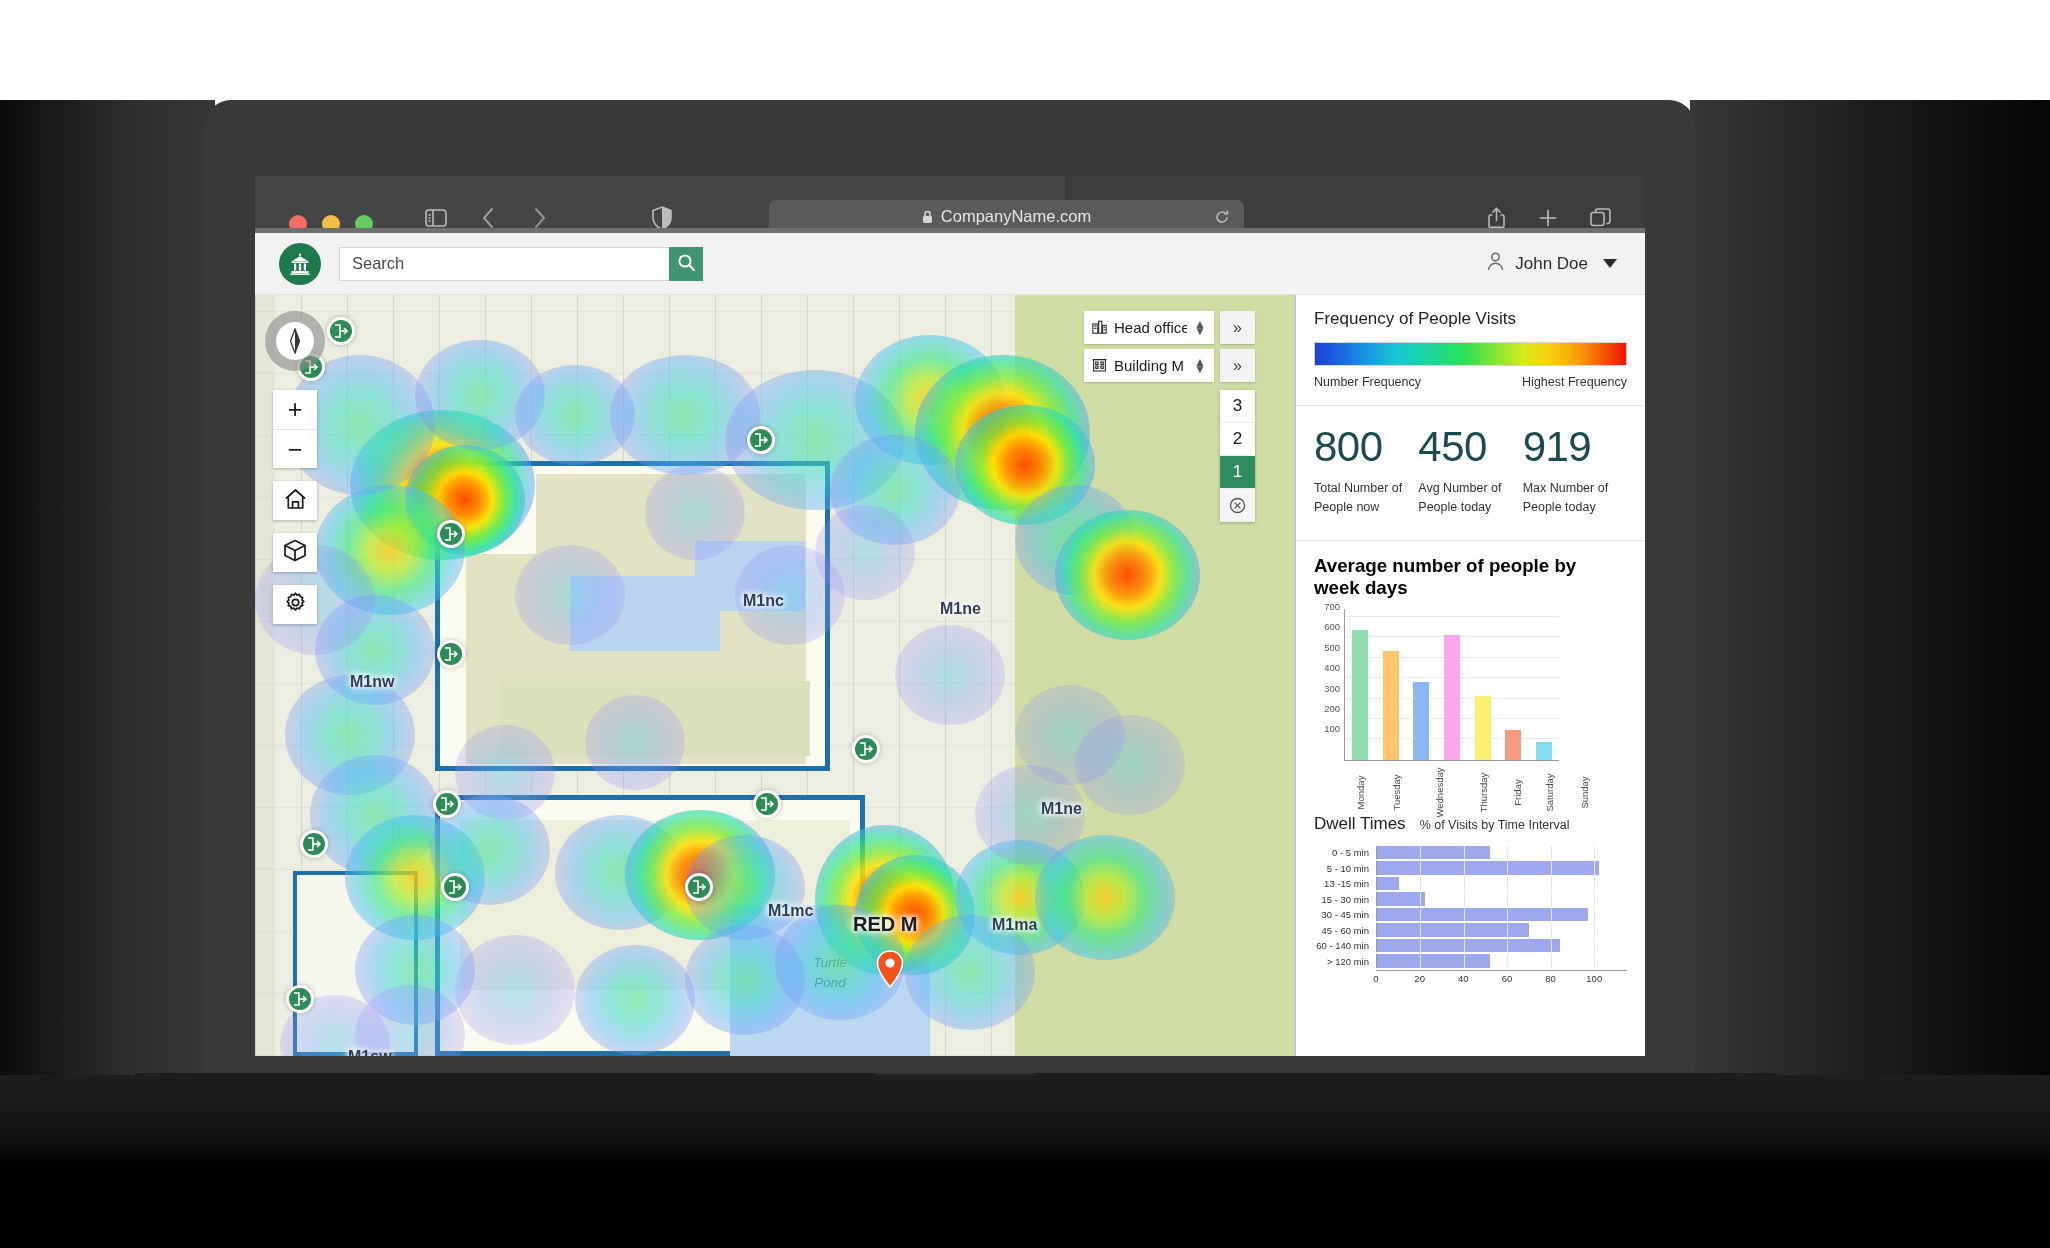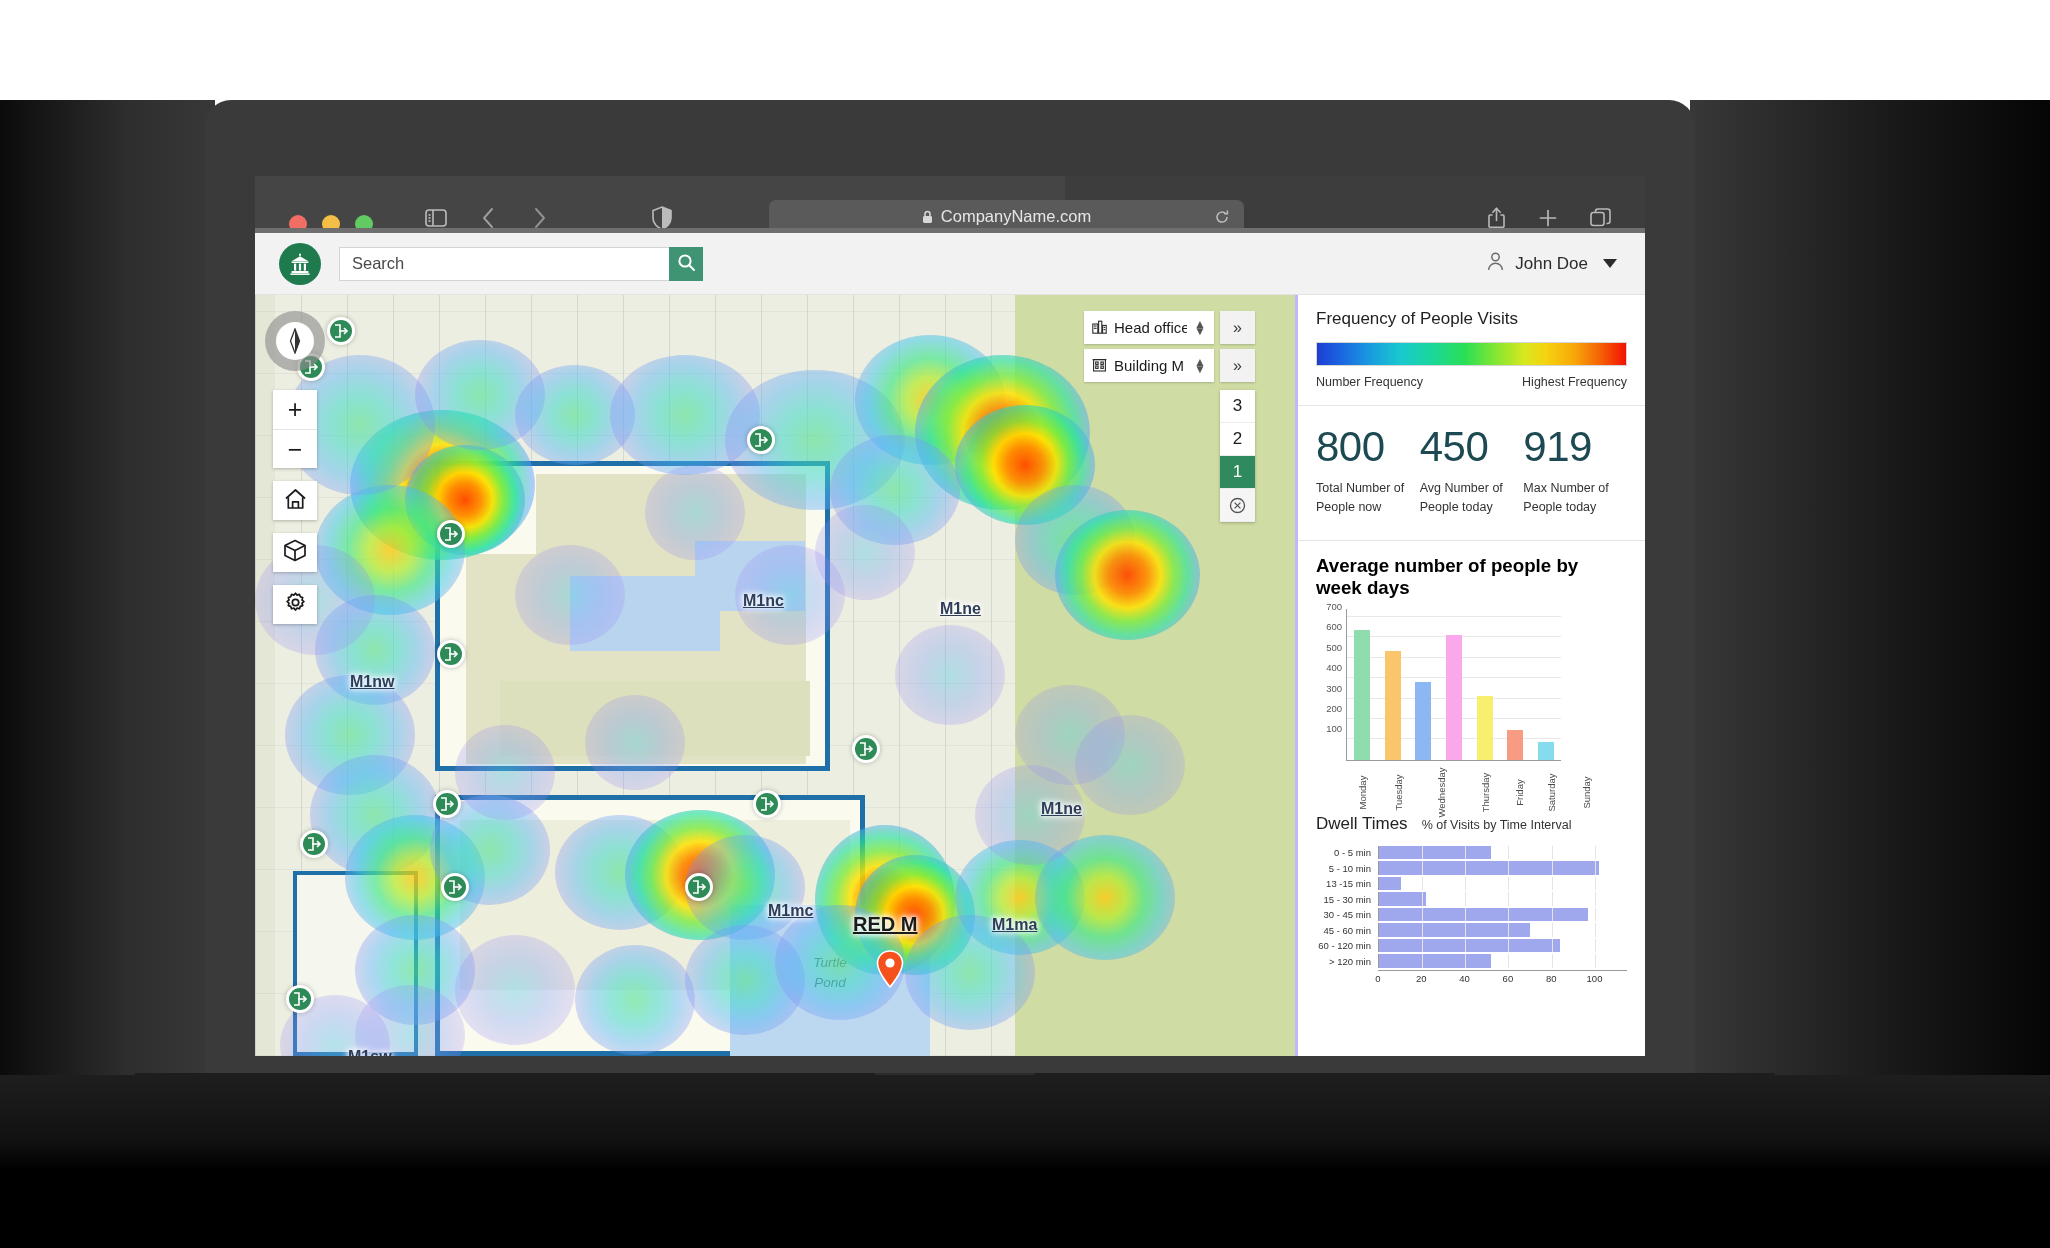--- a/index.html
+++ b/index.html
@@ -155,21 +155,21 @@
   .plan-mask{ position:absolute; left:185px; top:170px; width:385px; height:300px; background:#fbfaef; }
   .plan-mask2{ position:absolute; left:185px; top:505px; width:420px; height:250px; background:#fbfaef; }
   .plan-mask3{ position:absolute; left:760px; top:0; width:280px; height:761px; background:#cfdda4; }
 
   
   .heat{ position:absolute; inset:-60px; pointer-events:none; }
   .hb{ position:absolute; border-radius:50%; }
 
   .maplabel{
     position:absolute; font-size:16px; font-weight:bold; color:#2e3d59;
-    text-shadow:0 0 4px #fff,0 0 7px #fff,0 0 10px #fff; white-space:nowrap;text-decoration:underline;
+    text-shadow:0 0 4px #fff,0 0 7px #fff,0 0 10px #fff; white-space:nowrap;
   }
   .maplabel.big{ font-size:20px; color:#1b1b1b; }
 
   .marker{
     position:absolute; width:28px;height:28px;border-radius:50%;
     background:#2e8b57; border:3px solid #fff; box-shadow:0 0 5px rgba(0,0,0,.25);
     display:flex; align-items:center; justify-content:center;
   }
   .pin{
     position:absolute; width:30px; height:38px;
@@ -210,21 +210,21 @@
   .floors{ position:absolute; right:40px; top:95px; width:35px;
            box-shadow:0 1px 3px rgba(0,0,0,.25); }
   .floor{
     height:33px; background:#fff; display:flex; align-items:center; justify-content:center;
     font-size:17px; color:#1b1b1b; cursor:pointer; border-bottom:1px solid #ececec;
   }
   .floor.active{ background:#2f8a5f; color:#fff; }
   .floor.close{ background:#f5f5f5; color:#555; font-size:16px; }
 
   
-  .dash{ width:350px; background:#fff; border-left:3px solid #c4b5fd; overflow:hidden; }
+  .dash{ width:350px; background:#fff; border-left:1px solid #c4b5fd; overflow:hidden; }
   .card{ padding:14px 18px 16px; border-bottom:1px solid #e6e6e6; }
   .card h3{ font-size:17px; font-weight:normal; color:#222; margin-bottom:13px; }
   .gradbar{
     height:24px; width:100%;
     background:linear-gradient(90deg,#1d3fd0 0%,#1a5ce0 6%,#199ae0 17%,#19c9cf 27%,
       #1ad79b 37%,#2adf55 48%,#86e632 58%,#d6e81f 67%,#f5d310 74%,#f7a908 83%,#f55f05 92%,#f41003 100%);
     border:1px solid #d5d5d5;
   }
   .gradlabels{ display:flex; justify-content:space-between; margin-top:9px;
                font-size:12.5px; color:#333; }
@@ -834,21 +834,21 @@
               <div class="dtrack">
                 <div class="dvl" style="left:17.391304347826086%"></div>
                 <div class="dvl" style="left:34.78260869565217%"></div>
                 <div class="dvl" style="left:52.17391304347826%"></div>
                 <div class="dvl" style="left:69.56521739130434%"></div>
                 <div class="dvl" style="left:86.95652173913044%"></div>
                 <div class="dbar" style="width:60.86956521739131%;background:#9fa8ec" title="45 - 60 min: 70"></div>
               </div>
             </div>
             <div class="drow">
-              <div class="dlab">60 - 120 min</div>
+              <div class="dlab">60 - 140 min</div>
               <div class="dtrack">
                 <div class="dvl" style="left:17.391304347826086%"></div>
                 <div class="dvl" style="left:34.78260869565217%"></div>
                 <div class="dvl" style="left:52.17391304347826%"></div>
                 <div class="dvl" style="left:69.56521739130434%"></div>
                 <div class="dvl" style="left:86.95652173913044%"></div>
                 <div class="dbar" style="width:73.04347826086956%;background:#9fa8ec" title="60 - 120 min: 84"></div>
               </div>
             </div>
             <div class="drow">

